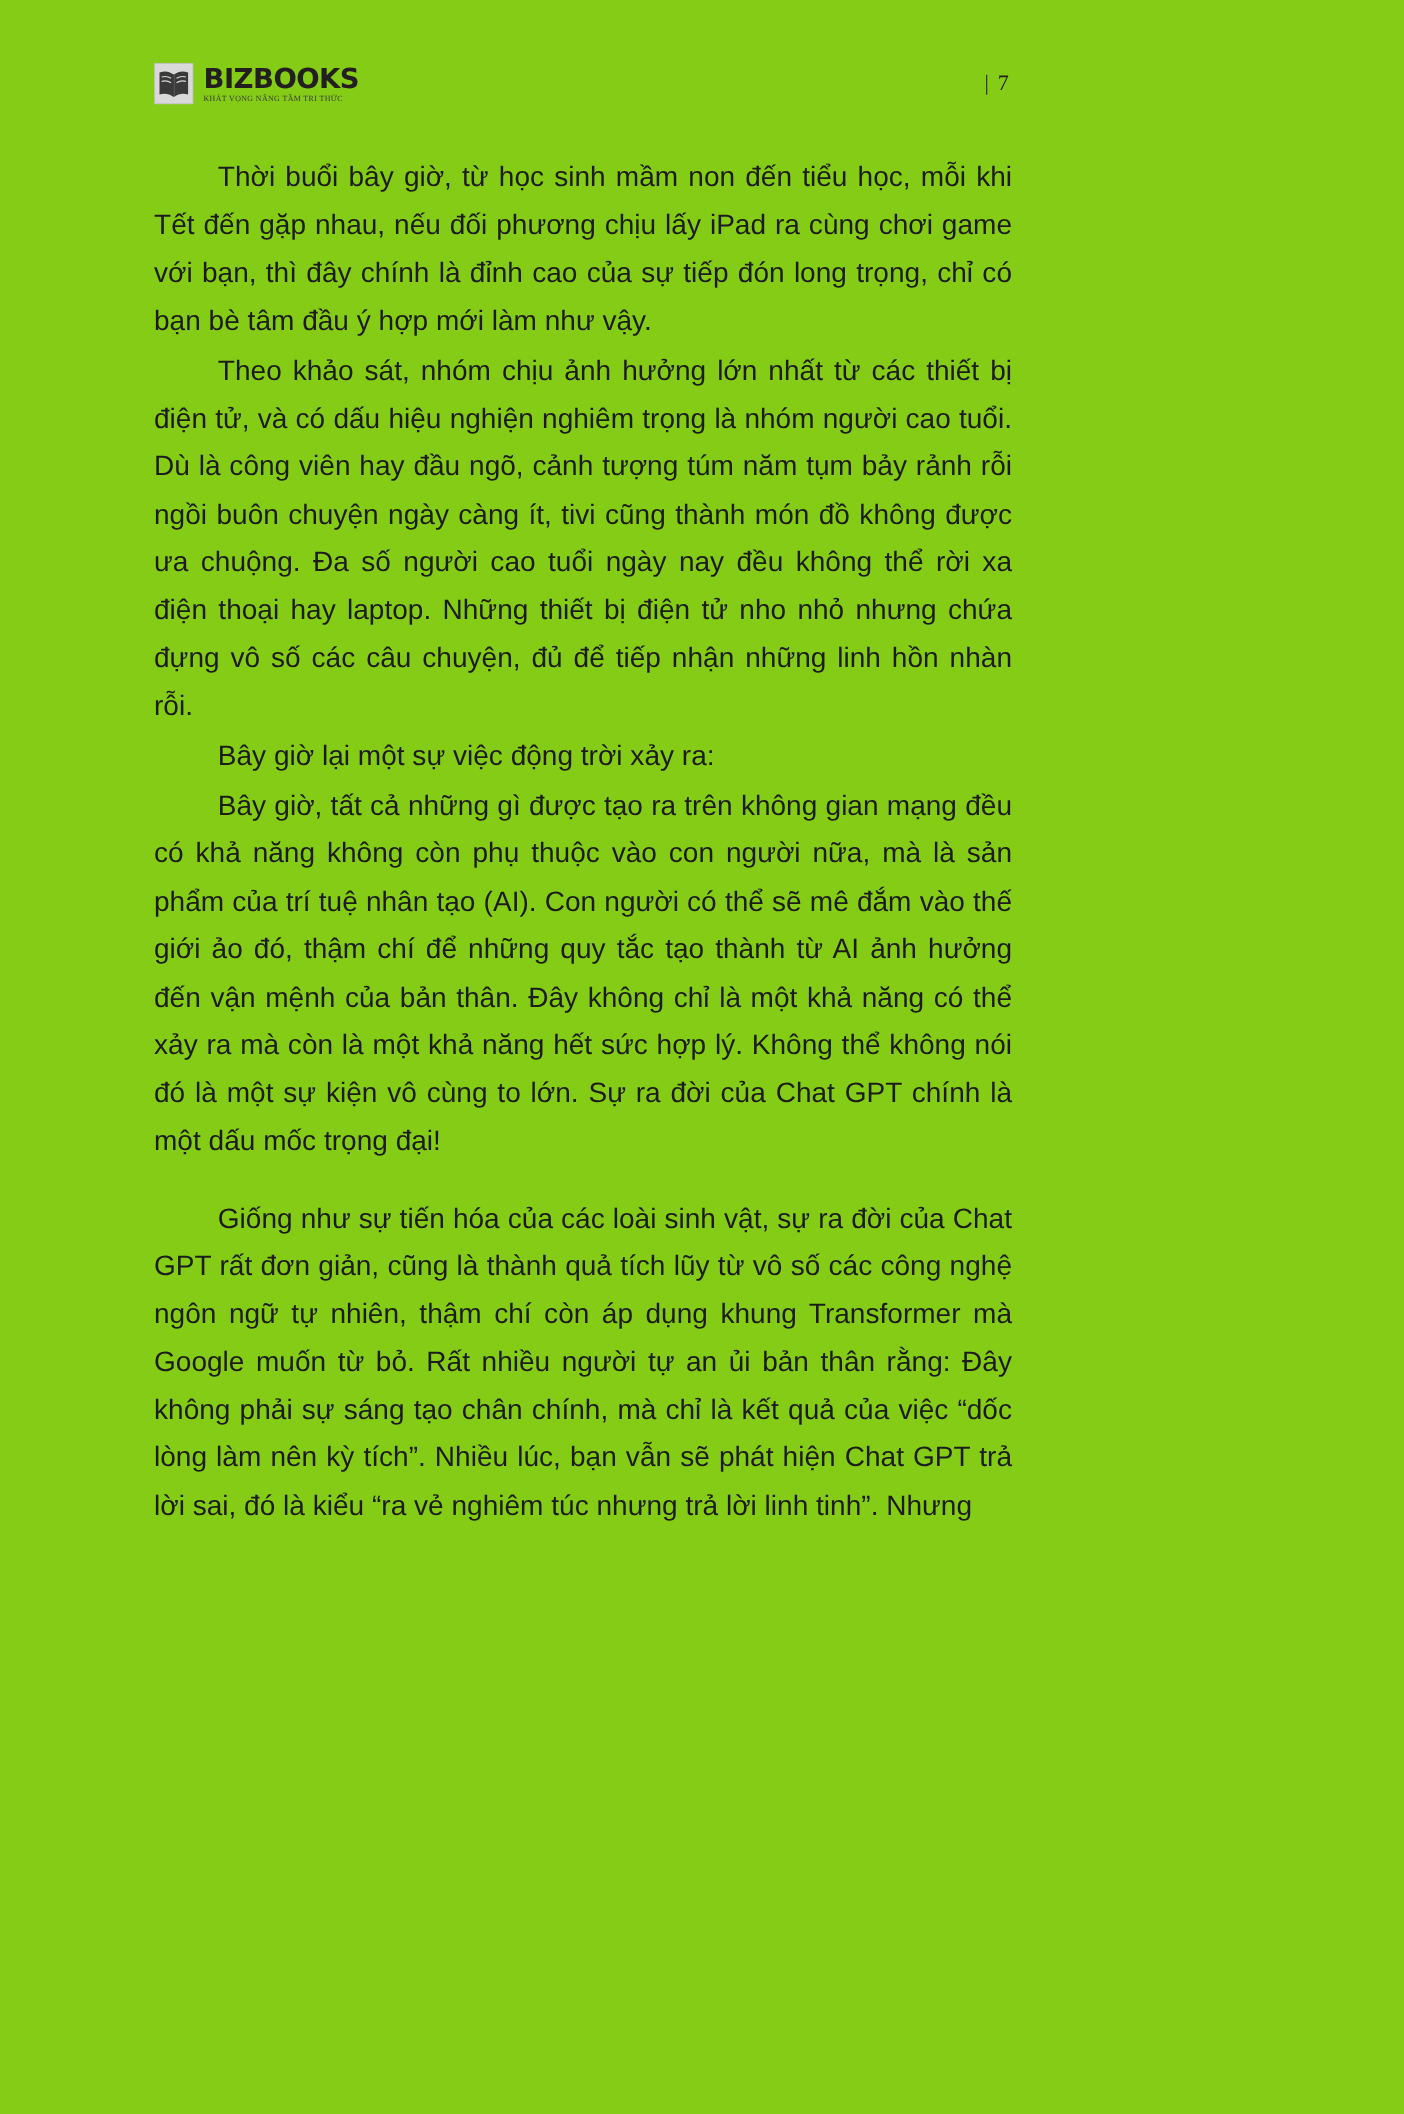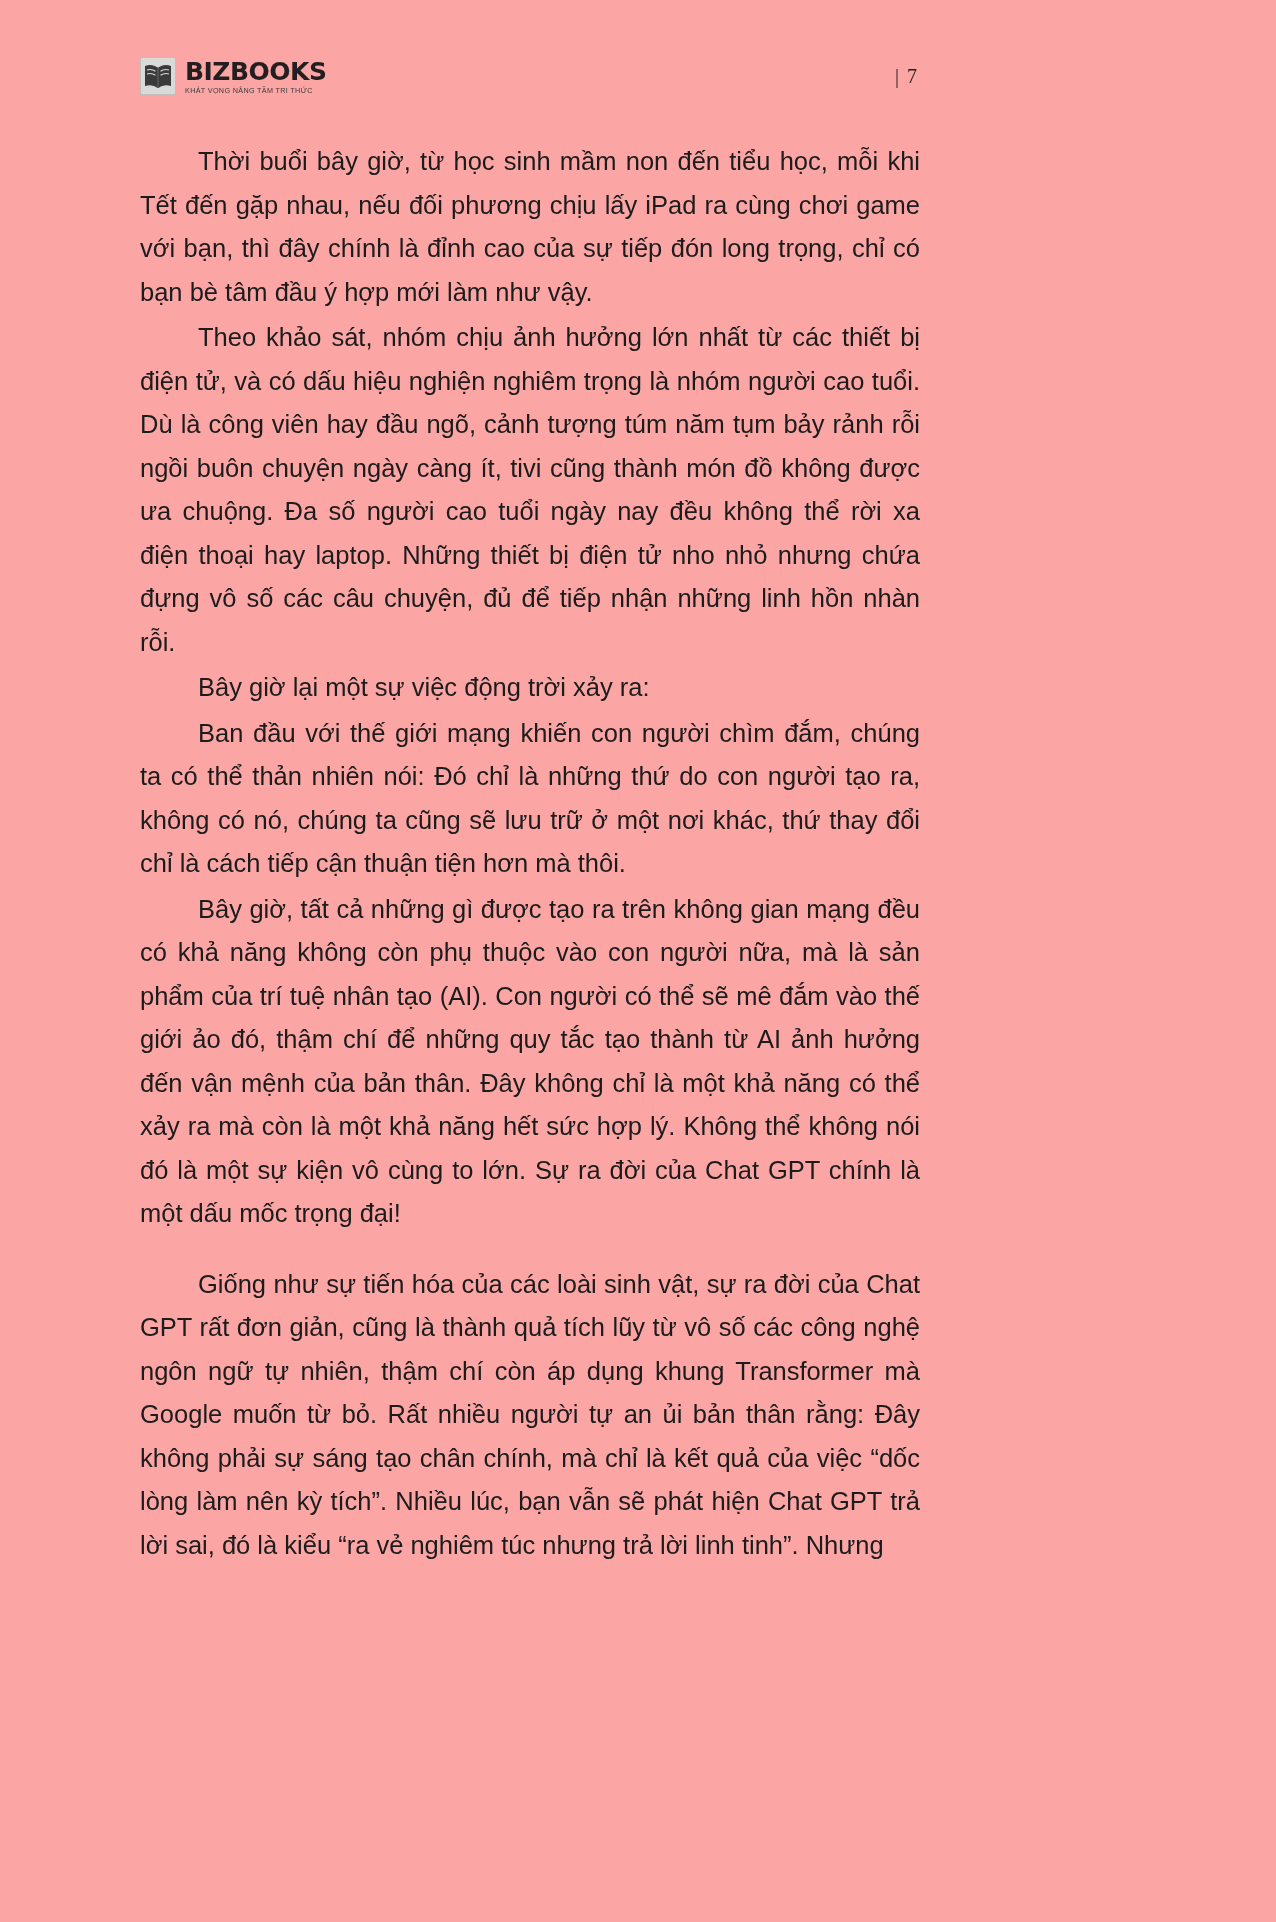--- a/index.html
+++ b/index.html
@@ -13,21 +13,21 @@
     font-family: "Liberation Serif", serif;
     color: #1a1a1a;
     overflow: hidden;
   }
   .page {
     position: relative;
     width: 1276px;
     height: 1922px;
     box-sizing: border-box;
     padding: 0;
-    background: #fca5a5;
+    background: #84cc16;
   }
   
   .header {
     position: absolute;
     left: 140px;
     top: 52px;
     width: 778px;
     height: 48px;
     display: flex;
     align-items: center;
@@ -54,21 +54,21 @@
   }
   .brand-name {
     font-family: "DejaVu Sans", sans-serif;
     font-weight: bold;
     font-size: 25px;
     letter-spacing: -0.5px;
     color: #231f20;
     line-height: 1;
   }
   .brand-tagline {
-    font-family: Liberation Sans, sans-serif;
+    font-family: Liberation Serif, serif;
     font-size: 7.2px;
     letter-spacing: 0.35px;
     color: #3a3a3a;
     margin-top: 3px;
     line-height: 1;
   }
   .folio {
     font-family: "Liberation Serif", serif;
     font-size: 20px;
     color: #231f20;
@@ -130,18 +130,17 @@
     </div>
     <div class="folio">
       <span class="bar">|</span><span>7</span>
     </div>
   </div>
 
   <div class="content">
     <p>Thời buổi bây giờ, từ học sinh mầm non đến tiểu học, mỗi khi Tết đến gặp nhau, nếu đối phương chịu lấy iPad ra cùng chơi game với bạn, thì đây chính là đỉnh cao của sự tiếp đón long trọng, chỉ có bạn bè tâm đầu ý hợp mới làm như vậy.</p>
     <p>Theo khảo sát, nhóm chịu ảnh hưởng lớn nhất từ các thiết bị điện tử, và có dấu hiệu nghiện nghiêm trọng là nhóm người cao tuổi. Dù là công viên hay đầu ngõ, cảnh tượng túm năm tụm bảy rảnh rỗi ngồi buôn chuyện ngày càng ít, tivi cũng thành món đồ không được ưa chuộng. Đa số người cao tuổi ngày nay đều không thể rời xa điện thoại hay laptop. Những thiết bị điện tử nho nhỏ nhưng chứa đựng vô số các câu chuyện, đủ để tiếp nhận những linh hồn nhàn rỗi.</p>
     <p>Bây giờ lại một sự việc động trời xảy ra:</p>
-    <p>Ban đầu với thế giới mạng khiến con người chìm đắm, chúng ta có thể thản nhiên nói: Đó chỉ là những thứ do con người tạo ra, không có nó, chúng ta cũng sẽ lưu trữ ở một nơi khác, thứ thay đổi chỉ là cách tiếp cận thuận tiện hơn mà thôi.</p>
     <p>Bây giờ, tất cả những gì được tạo ra trên không gian mạng đều có khả năng không còn phụ thuộc vào con người nữa, mà là sản phẩm của trí tuệ nhân tạo (AI). Con người có thể sẽ mê đắm vào thế giới ảo đó, thậm chí để những quy tắc tạo thành từ AI ảnh hưởng đến vận mệnh của bản thân. Đây không chỉ là một khả năng có thể xảy ra mà còn là một khả năng hết sức hợp lý. Không thể không nói đó là một sự kiện vô cùng to lớn. Sự ra đời của Chat GPT chính là một dấu mốc trọng đại!</p>
     <p class="last">Giống như sự tiến hóa của các loài sinh vật, sự ra đời của Chat GPT rất đơn giản, cũng là thành quả tích lũy từ vô số các công nghệ ngôn ngữ tự nhiên, thậm chí còn áp dụng khung Transformer mà Google muốn từ bỏ. Rất nhiều người tự an ủi bản thân rằng: Đây không phải sự sáng tạo chân chính, mà chỉ là kết quả của việc “dốc lòng làm nên kỳ tích”. Nhiều lúc, bạn vẫn sẽ phát hiện Chat GPT trả lời sai, đó là kiểu “ra vẻ nghiêm túc nhưng trả lời linh tinh”. Nhưng</p>
   </div>
 
 </div>
 
 </body></html>

